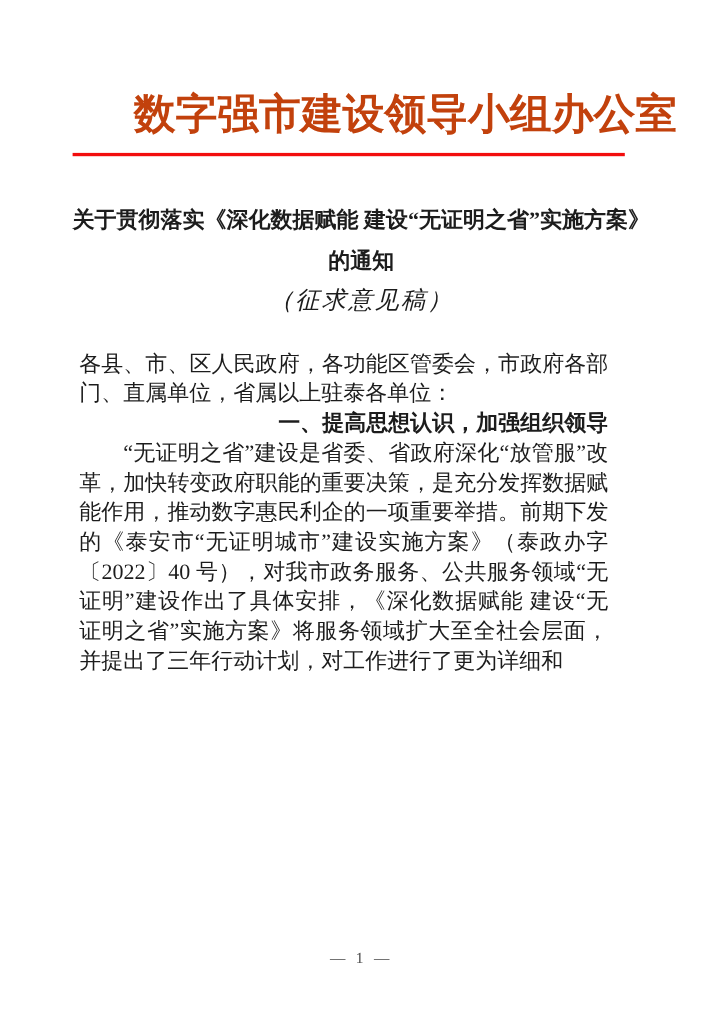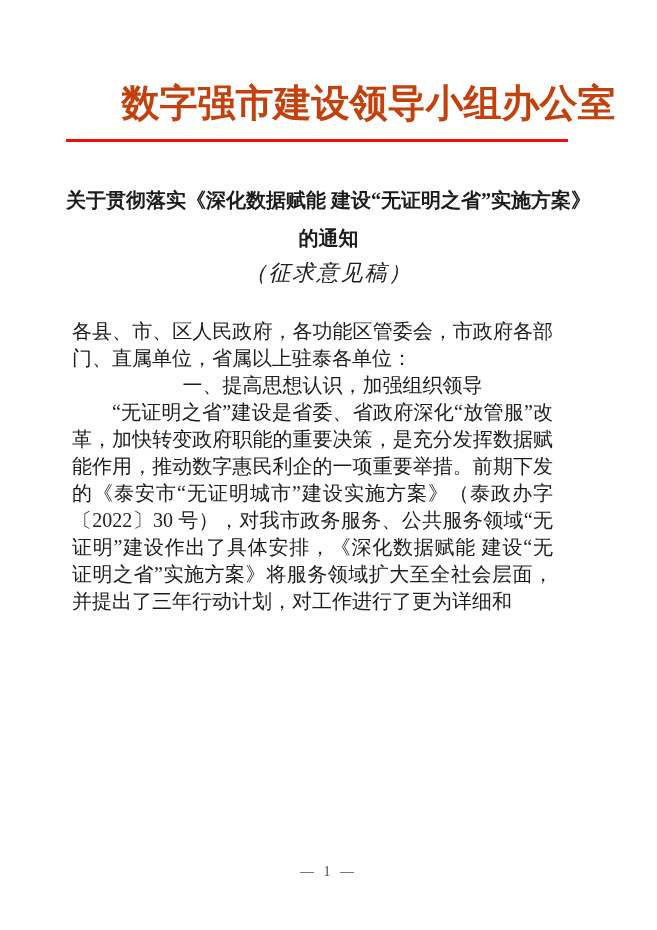--- a/index.html
+++ b/index.html
@@ -67,22 +67,22 @@
   .para {
     margin: 0;
     text-indent: 2em;
     word-break: break-all;
   }
   .para.address {
     text-indent: 0;
   }
   .para.heading {
     font-family: "Liberation Sans", "DejaVu Sans", sans-serif;
-    font-weight: normal;
-    text-align: center;
+    font-weight: bold;
+    text-align: right;
   }
   .page-footer {
     position: absolute;
     top: 864px;
     left: 0;
     width: 100%;
     text-align: center;
     font-size: 14px;
     color: #4a4a4a;
     letter-spacing: 3px;
@@ -92,16 +92,16 @@
 <body>
 
 <div class="page">
   <div class="letterhead" style="color: #c2410c; padding-left: 40px;">数字强市建设领导小组办公室</div>
   <div class="red-rule" style="background: rgb(242, 13, 13);"></div>
   <div class="doc-title">关于贯彻落实《深化数据赋能 建设“无证明之省”实施方案》的通知</div>
   <div class="doc-subtitle">（征求意见稿）</div>
   <div class="doc-body">
       <p class="para address">各县、市、区人民政府，各功能区管委会，市政府各部门、直属单位，省属以上驻泰各单位：</p>
       <p class="para heading">一、提高思想认识，加强组织领导</p>
-      <p class="para normal">“无证明之省”建设是省委、省政府深化“放管服”改革，加快转变政府职能的重要决策，是充分发挥数据赋能作用，推动数字惠民利企的一项重要举措。前期下发的《泰安市“无证明城市”建设实施方案》（泰政办字〔2022〕30 号），对我市政务服务、公共服务领域“无证明”建设作出了具体安排，《深化数据赋能 建设“无证明之省”实施方案》将服务领域扩大至全社会层面，并提出了三年行动计划，对工作进行了更为详细和</p>
+      <p class="para normal">“无证明之省”建设是省委、省政府深化“放管服”改革，加快转变政府职能的重要决策，是充分发挥数据赋能作用，推动数字惠民利企的一项重要举措。前期下发的《泰安市“无证明城市”建设实施方案》（泰政办字〔2022〕40 号），对我市政务服务、公共服务领域“无证明”建设作出了具体安排，《深化数据赋能 建设“无证明之省”实施方案》将服务领域扩大至全社会层面，并提出了三年行动计划，对工作进行了更为详细和</p>
     </div>
   <div class="page-footer">— 1 —</div>
 </div>
 
 </body></html>

